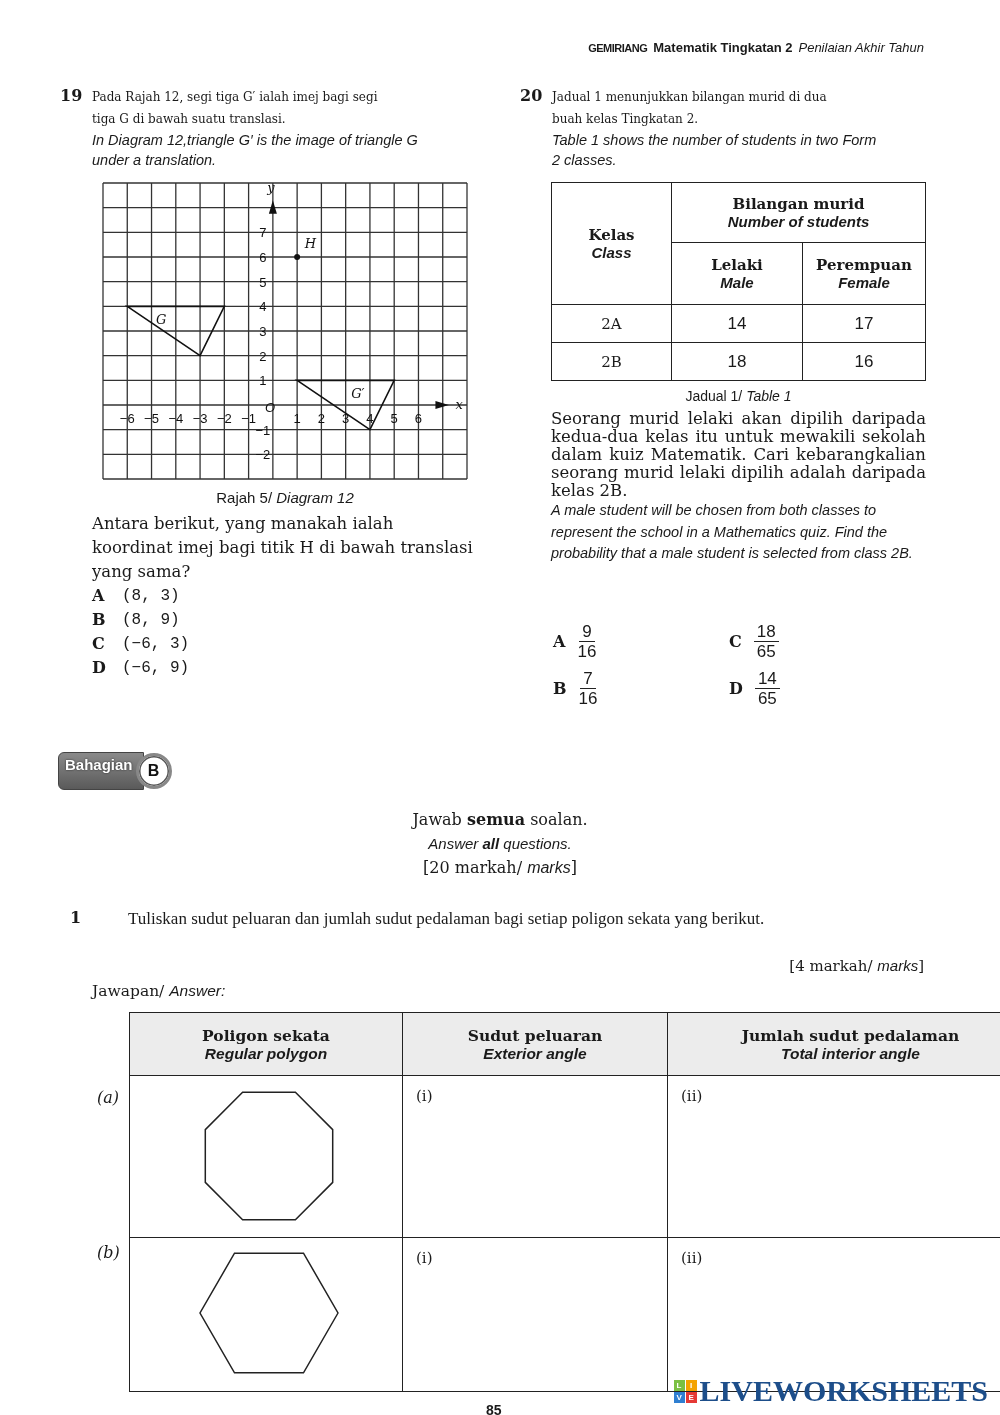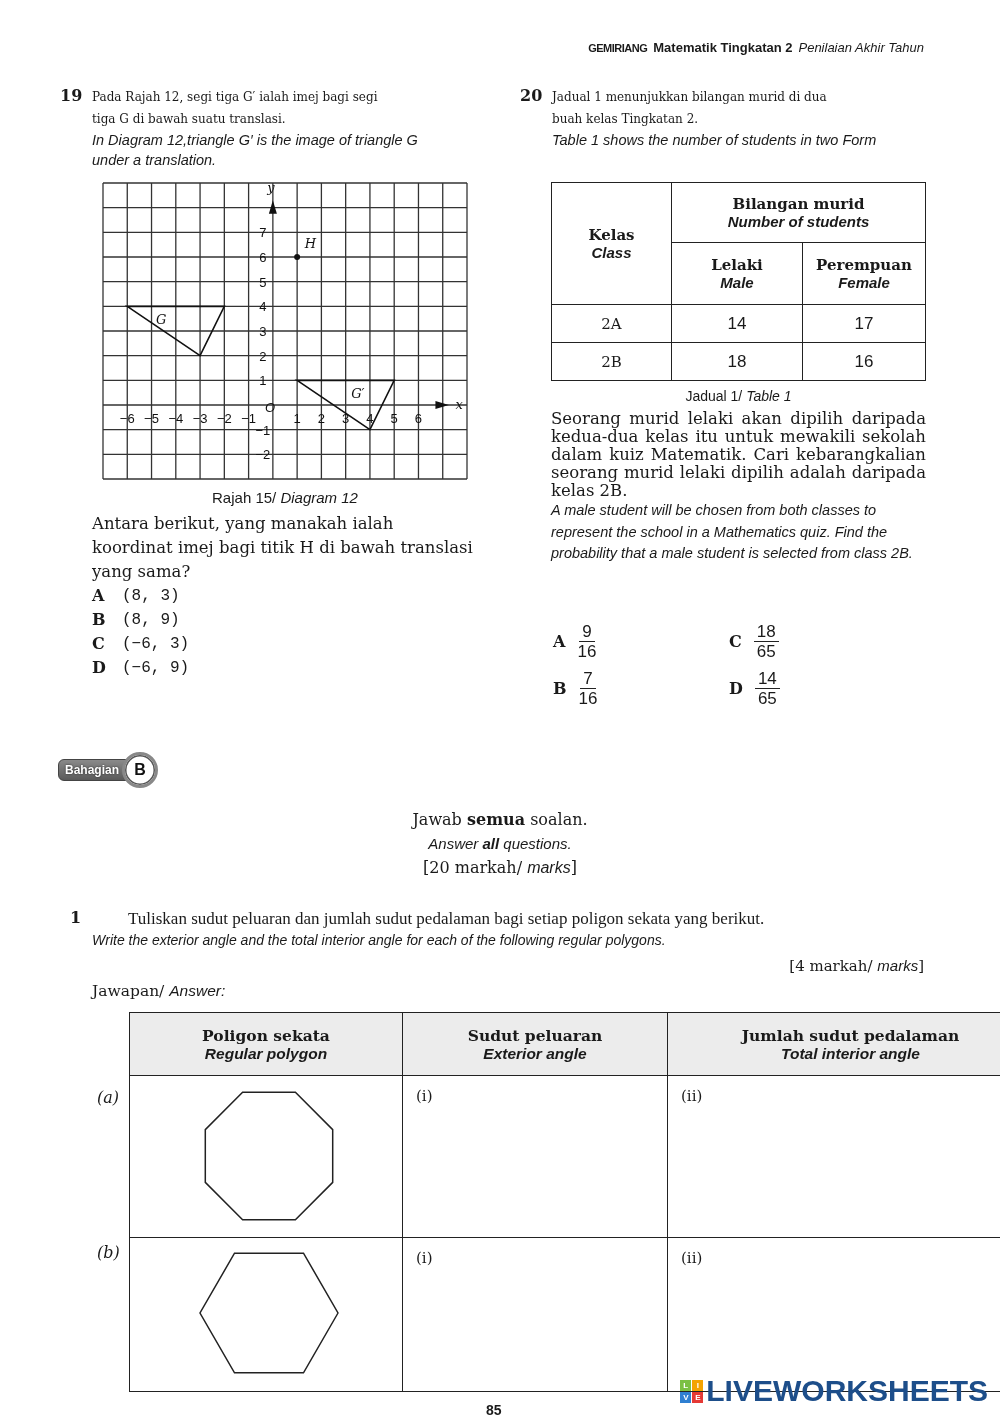--- a/index.html
+++ b/index.html
@@ -34,43 +34,43 @@
   #cap20{left:551px;top:388px;width:375px;text-align:center;font-size:14px;font-family:"Liberation Sans",sans-serif;}
   #q20b{left:551px;top:410px;width:375px;}
   #q20b .ms{text-align:justify;}
   .frac{display:inline-flex;flex-direction:column;align-items:center;font-family:"Liberation Sans",sans-serif;font-size:17px;line-height:19px;vertical-align:middle;}
   .frac .n{border-bottom:1.5px solid #222;padding:0 3px;}
   .fopt{position:absolute;display:flex;align-items:center;gap:12px;}
   .fopt .l{font-weight:bold;font-size:16px;}
 
   
   #secB{left:58px;top:752px;display:flex;align-items:center;}
-  #secB .pill{background:linear-gradient(#8a8a8a,#5a5a5a);color:#fff;font-family:"Liberation Sans",sans-serif;font-weight:bold;font-size:12px;
-              padding:3px 10px 3px 6px;border-radius:6px 0 0 6px;border:1.5px solid #444;text-shadow:0 0 2px #222;}
+  #secB .pill{background:linear-gradient(#8a8a8a,#5a5a5a);color:#fff;font-family:"Liberation Sans",sans-serif;font-weight:bold;font-size:15px;
+              padding:3px 10px 16px 6px;border-radius:6px 0 0 6px;border:1.5px solid #444;text-shadow:0 0 2px #222;}
   #secB .circ{width:30px;height:30px;border-radius:50%;background:#fff;border:3px solid #888;margin-left:-8px;display:flex;align-items:center;justify-content:center;
               font-family:"Liberation Sans",sans-serif;font-weight:bold;font-size:16px;color:#111;box-shadow:0 0 0 1.5px #555 inset;}
   #instr{left:0;width:1000px;top:808px;text-align:center;}
   #instr div{line-height:24px;}
 
   
   #q1{left:70px;top:908px;width:855px;}
   #q1 .ms{font-size:15.5px;}
   #q1 .en{font-size:14px;}
   #marks1{right:76px;top:957px;font-size:15px;}
   #ans{left:92px;top:982px;font-size:15.5px;}
   table.t2{position:absolute;left:129px;top:1012px;width:905px;border-collapse:collapse;}
   table.t2 td{border:1.5px solid #222;vertical-align:top;}
   table.t2 tr.h td{background:#ececec;text-align:center;vertical-align:middle;height:60px;font-size:15.5px;}
   .rowlab{position:absolute;font-style:italic;font-size:16px;}
   .sub{font-size:15px;padding:10px 0 0 12px;display:block;}
 
   #lw{right:12px;top:1374px;display:flex;align-items:center;gap:3px;}
   #lw .blk{display:grid;grid-template-columns:11px 11px;grid-template-rows:11px 11px;gap:1px;}
   #lw .blk span{font-family:"Liberation Sans",sans-serif;font-size:8px;color:#fff;font-weight:bold;display:flex;align-items:center;justify-content:center;}
-  #lw .txt{font-family:Liberation Sans, sans-serif;font-weight:bold;font-size:30px;color:#1d4e8a;letter-spacing:0px;}
+  #lw .txt{font-family:Liberation Serif, serif;font-weight:bold;font-size:30px;color:#1d4e8a;letter-spacing:0px;}
   #pg{left:486px;top:1402px;font-size:14px;font-weight:bold;font-family:"Liberation Sans",sans-serif;}
 </style>
 </head>
 <body>
 
 <div id="hdr" class="abs">
   <span class="logo">GEMIRIANG</span>
   <span class="b">Matematik Tingkatan 2</span>
   <span class="it">Penilaian Akhir Tahun</span>
 </div>
@@ -149,21 +149,21 @@
     <text x="160.86666666666667" y="55.333333333333336" font-size="13" font-family="Liberation Sans, sans-serif" fill="#111" text-anchor="middle">7</text>
     <polygon points="25.266666666666666,124.33333333333334 98.06666666666666,173.66666666666669 122.33333333333333,124.33333333333334" fill="none" stroke="#111" stroke-width="1.6"></polygon>
     <text x="59.24000000000001" y="141.60000000000002" font-size="13" font-family="DejaVu Serif, serif" fill="#111" text-anchor="middle" font-style="italic">G</text>
     <polygon points="195.13333333333333,198.33333333333334 267.93333333333334,247.66666666666669 292.2,198.33333333333334" fill="none" stroke="#111" stroke-width="1.6"></polygon>
     <text x="255.79999999999998" y="215.6" font-size="13" font-family="DejaVu Serif, serif" fill="#111" text-anchor="middle" font-style="italic">G′</text>
     <circle cx="195.13333333333333" cy="75" r="3" fill="#111"></circle>
     <text x="208.48000000000002" y="66.36666666666667" font-size="13" font-family="DejaVu Serif, serif" fill="#111" text-anchor="middle" font-style="italic">H</text>
   </svg>
 
 <div id="cap19" class="abs">
-  <span>Rajah 15/</span>
+  <span>Rajah 5/</span>
   <span class="it">Diagram 12</span>
 </div>
 
 <div id="q19b" class="abs">
   <div class="ms" style="font-size:16.5px;line-height:24px;">Antara berikut, yang manakah ialah koordinat imej bagi titik H di bawah translasi yang sama?</div>
   <div id="q19opts">
       <div class="opt">
         <span class="l">A</span>
         <span class="v">(8, 3)</span>
       </div>
@@ -185,20 +185,21 @@
 <div id="q20" class="abs">
   <div style="display:flex;">
     <span class="qnum" style="width:32px;">20</span>
     <div>
       <div class="ms">
         <div>Jadual 1 menunjukkan bilangan murid di dua</div>
         <div>buah kelas Tingkatan 2.</div>
       </div>
       <div class="en">
         <div>Table 1 shows the number of students in two Form</div>
+        <div>2 classes.</div>
       </div>
     </div>
   </div>
 </div>
 
 <table class="t1">
   <tbody>
       <tr style="height:60px;">
     <td rowspan="2" style="width:117px;">
       <div class="b">Kelas</div>
@@ -280,21 +281,20 @@
   <div style="font-size:16px;"><span>Jawab </span><b>semua</b><span> soalan.</span></div>
   <div class="sans it" style="font-size:15px;font-style:italic;"><span>Answer </span><b>all</b><span> questions.</span></div>
   <div style="font-size:16px;"><span>[20 markah/ </span><span class="sans it">marks</span><span>]</span></div>
 </div>
 
 <div id="q1" class="abs">
   <div style="display:flex;">
     <span class="qnum" style="width:22px;">1</span>
     <div>
       <div class="ms" style="font-family:'Liberation Serif',serif;font-size:17px;margin-left:36px;">Tuliskan sudut peluaran dan jumlah sudut pedalaman bagi setiap poligon sekata yang berikut.</div>
-      <div class="en">Write the exterior angle and the total interior angle for each of the following regular polygons.</div>
     </div>
   </div>
 </div>
 <div id="marks1" class="abs">
   <span>[4 markah/ </span><span class="sans it">marks</span><span>]</span>
 </div>
 <div id="ans" class="abs">
   <span>Jawapan/ </span><span class="sans it">Answer:</span>
 </div>
 

